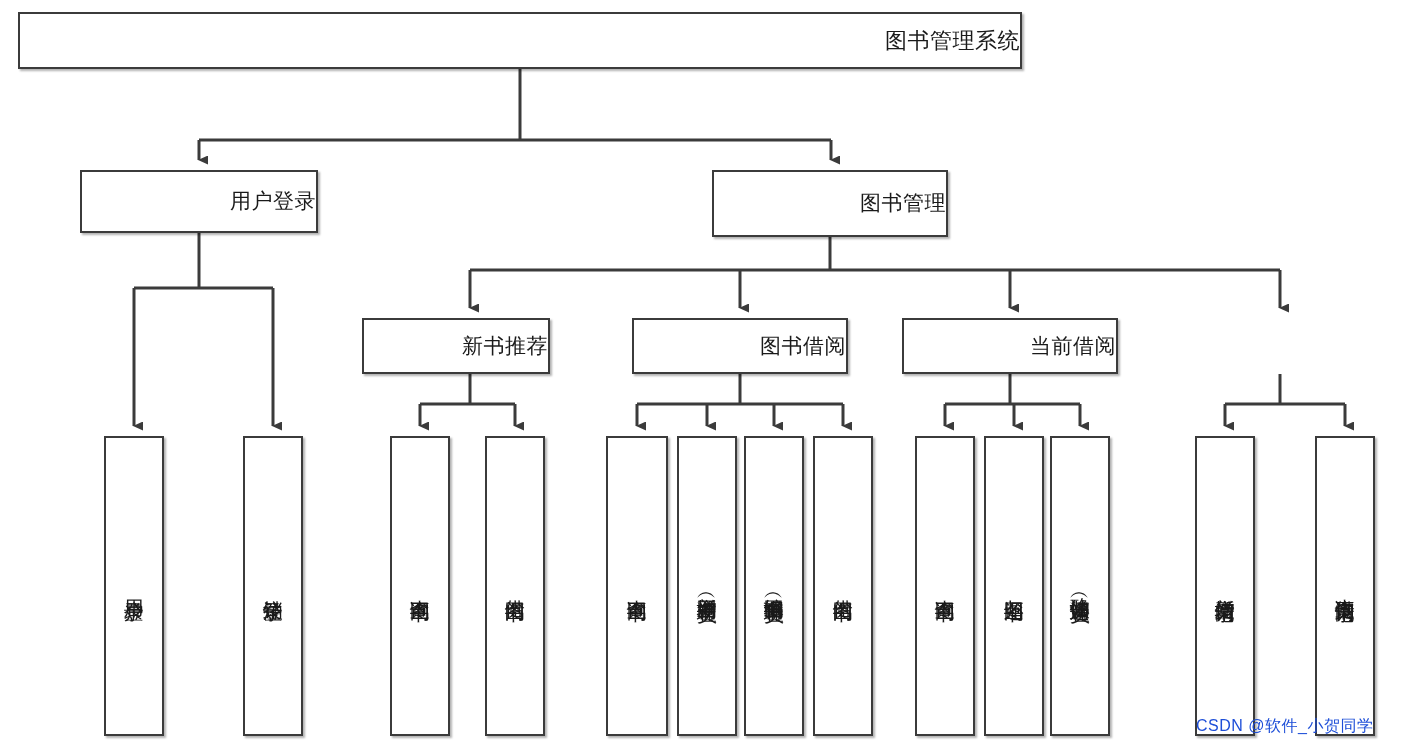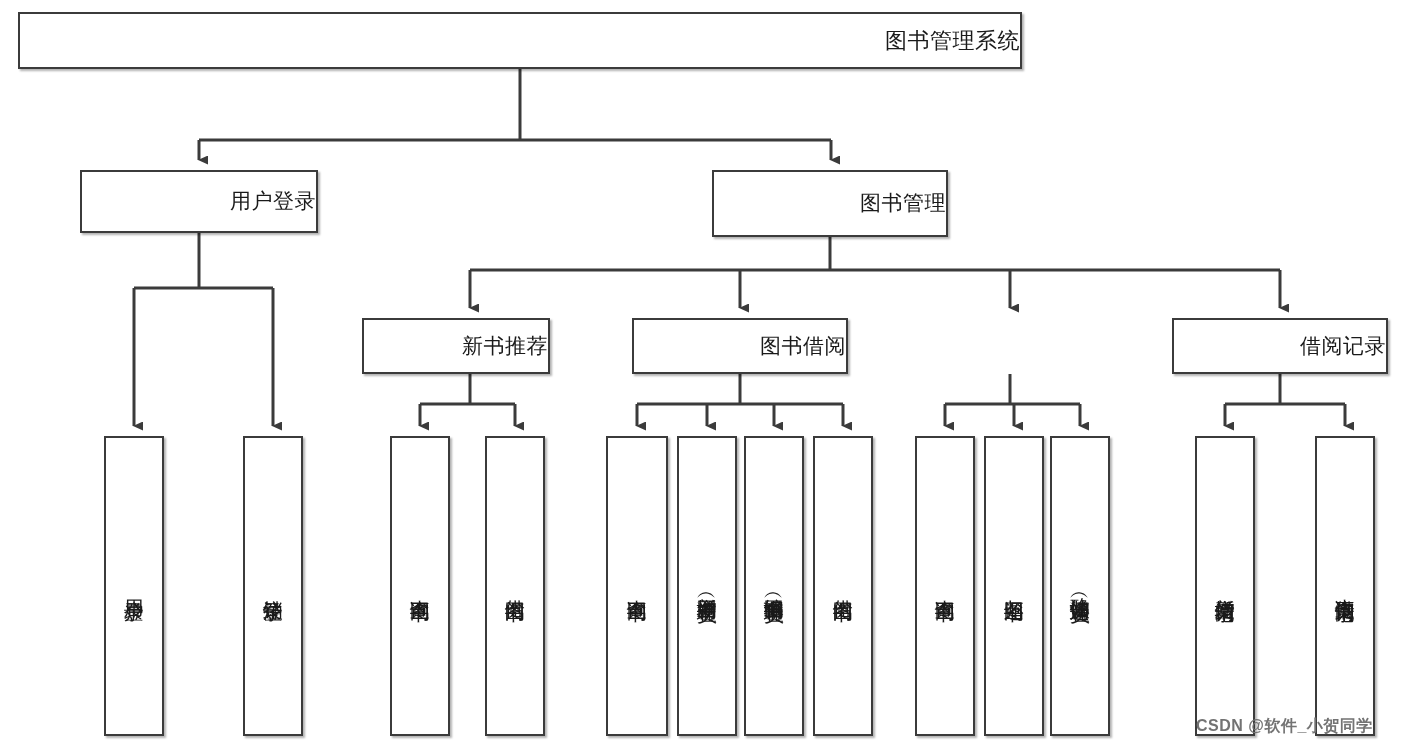--- a/index.html
+++ b/index.html
@@ -54,25 +54,24 @@
     text-orientation: upright;
     white-space: normal;
     font-size: 20px;
     line-height: 1.22;
     letter-spacing: 1px;
     max-height: 268px;
   }
   .watermark {
     position: absolute;
     font-size: 16px;
-    color: #737373;
+    color: #1d4ed8;
     white-space: nowrap;
     z-index: 5;
     letter-spacing: 0.5px;
-    font-weight: bold;
   }
 </style>
 </head>
 <body>
 
 <div id="canvas">
 
   <svg id="edges" viewBox="0 0 1405 747" width="1405" height="747">
     <defs>
       <marker id="arrow" markerWidth="9" markerHeight="10" refX="4.5" refY="9" orient="auto" markerUnits="userSpaceOnUse">
@@ -133,22 +132,22 @@
   <div class="node" style="left:712px; top:170px; width:236px; height:67px;">
     <span class="label">图书管理</span>
   </div>
 
   <div class="node" style="left:362px; top:318px; width:188px; height:56px;">
     <span class="label">新书推荐</span>
   </div>
   <div class="node" style="left:632px; top:318px; width:216px; height:56px;padding-left:48px;">
     <span class="label">图书借阅</span>
   </div>
-  <div class="node" style="left:1172px; top:318px; width:216px; height:56px;">
-    <span class="label">借阅记录</span>
+  <div class="node" style="left:902px; top:318px; width:216px; height:56px;">
+    <span class="label">当前借阅</span>
   </div>
 
   <div class="node vert" style="left:104px; top:436px; width:60px; height:300px;">
     <span class="label">用户登录</span>
   </div>
   <div class="node vert" style="left:243px; top:436px; width:60px; height:300px;">
     <span class="label">注销登录</span>
   </div>
   <div class="node vert" style="left:390px; top:436px; width:60px; height:300px;">
     <span class="label">查询图书</span>

